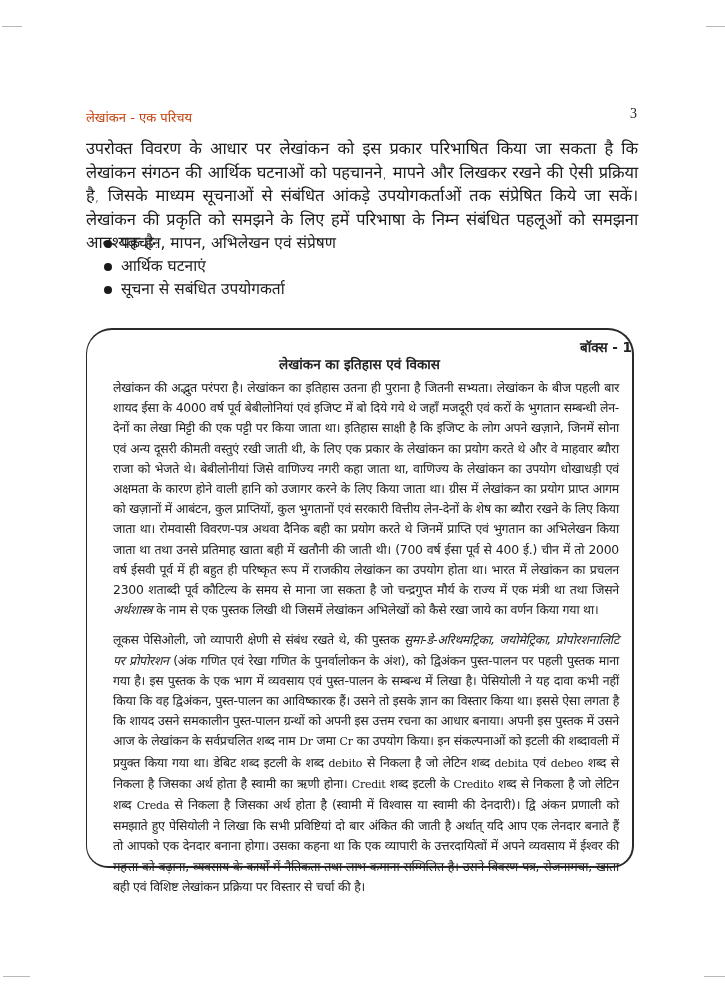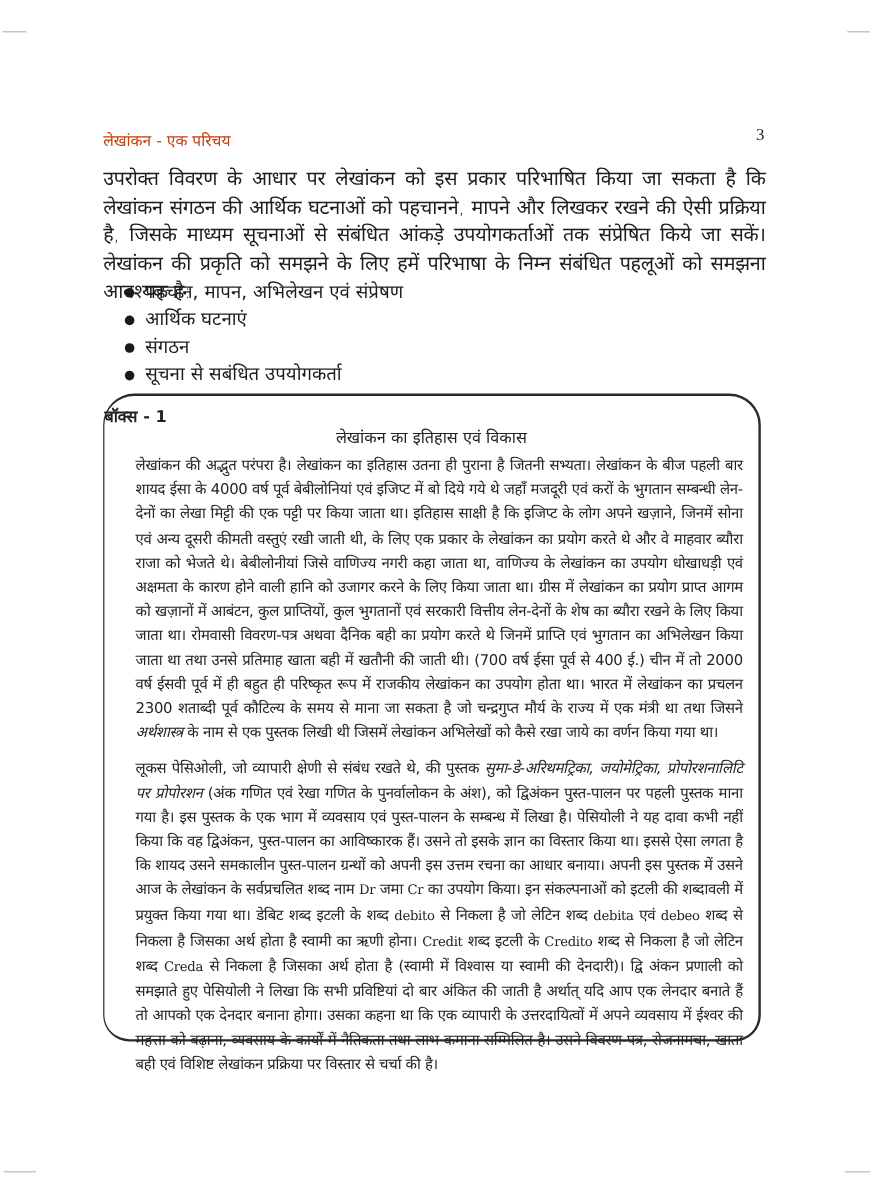--- a/index.html
+++ b/index.html
@@ -85,35 +85,35 @@
     border-left: 1.5px solid #2a2a2a;
     border-bottom: 2px solid #2a2a2a;
     border-radius: 26px 26px 22px 22px;
     box-sizing: border-box;
   }
   .box-label {
     position: absolute;
     top: 8px;
     left: 0;
     width: 100%;
-    text-align: left;
+    text-align: right;
     font-family: "DejaVu Sans", "Liberation Sans", sans-serif;
     font-size: 13.5px;
     font-weight: bold;
     color: #222;
   }
   .box-title {
     position: absolute;
     top: 25px;
     left: 0;
     width: 100%;
     text-align: center;
     font-family: "DejaVu Sans", "Liberation Sans", sans-serif;
     font-size: 13.5px;
-    font-weight: normal;
+    font-weight: bold;
     color: #222;
   }
   .box-body {
     position: absolute;
     top: 48px;
     left: 14px;
     width: 518px;
     font-family: "DejaVu Sans", "Liberation Sans", sans-serif;
     font-size: 12.4px;
     line-height: 20.2px;
@@ -141,21 +141,20 @@
 <div class="crop-mark" style="top:976px; left:704px; width:21px;"></div>
 
 <div class="running-head">लेखांकन - एक परिचय</div>
 <div class="page-number">3</div>
 
 <div class="intro">उपरोक्त विवरण के आधार पर लेखांकन को इस प्रकार परिभाषित किया जा सकता है कि लेखांकन संगठन की आर्थिक घटनाओं को पहचानने, मापने और लिखकर रखने की ऐसी प्रक्रिया है, जिसके माध्यम सूचनाओं से संबंधित आंकड़े उपयोगकर्ताओं तक संप्रेषित किये जा सकें। लेखांकन की प्रकृति को समझने के लिए हमें परिभाषा के निम्न संबंधित पहलूओं को समझना आवश्यक है:</div>
 
 <ul class="bullets">
   <li><span class="dot"></span><span>पहचान, मापन, अभिलेखन एवं संप्रेषण</span></li>
   <li><span class="dot"></span><span>आर्थिक घटनाएं</span></li>
-  <li><span class="dot"></span><span>संगठन</span></li>
   <li><span class="dot"></span><span>सूचना से सबंधित उपयोगकर्ता</span></li>
 </ul>
 
 <div class="box">
   <div class="box-label">बॉक्स - 1</div>
   <div class="box-title">लेखांकन का इतिहास एवं विकास</div>
   <div class="box-body">
     <p><span>लेखांकन की अद्भुत परंपरा है। लेखांकन का इतिहास उतना ही पुराना है जितनी सभ्यता। लेखांकन के बीज पहली बार शायद ईसा के 4000 वर्ष पूर्व बेबीलोनियां एवं इजिप्ट में बो दिये गये थे जहाँ मजदूरी एवं करों के भुगतान सम्बन्धी लेन-देनों का लेखा मिट्टी की एक पट्टी पर किया जाता था। इतिहास साक्षी है कि इजिप्ट के लोग अपने खज़ाने, जिनमें सोना एवं अन्य दूसरी कीमती वस्तुएं रखी जाती थी, के लिए एक प्रकार के लेखांकन का प्रयोग करते थे और वे माहवार ब्यौरा राजा को भेजते थे। बेबीलोनीयां जिसे वाणिज्य नगरी कहा जाता था, वाणिज्य के लेखांकन का उपयोग धोखाधड़ी एवं अक्षमता के कारण होने वाली हानि को उजागर करने के लिए किया जाता था। ग्रीस में लेखांकन का प्रयोग प्राप्त आगम को खज़ानों में आबंटन, कुल प्राप्तियों, कुल भुगतानों एवं सरकारी वित्तीय लेन-देनों के शेष का ब्यौरा रखने के लिए किया जाता था। रोमवासी विवरण-पत्र अथवा दैनिक बही का प्रयोग करते थे जिनमें प्राप्ति एवं भुगतान का अभिलेखन किया जाता था तथा उनसे प्रतिमाह खाता बही में खतौनी की जाती थी। (700 वर्ष ईसा पूर्व से 400 ई.) चीन में तो 2000 वर्ष ईसवी पूर्व में ही बहुत ही परिष्कृत रूप में राजकीय लेखांकन का उपयोग होता था। भारत में लेखांकन का प्रचलन 2300 शताब्दी पूर्व कौटिल्य के समय से माना जा सकता है जो चन्द्रगुप्त मौर्य के राज्य में एक मंत्री था तथा जिसने </span><em>अर्थशास्त्र</em><span> के नाम से एक पुस्तक लिखी थी जिसमें लेखांकन अभिलेखों को कैसे रखा जाये का वर्णन किया गया था।</span></p>
     <p><span>लूकस पेसिओली, जो व्यापारी क्षेणी से संबंध रखते थे, की पुस्तक </span><em>सुमा-डे-अरिथमट्रिका, जयोमेट्रिका, प्रोपोरशनालिटि पर प्रोपोरशन</em><span> (अंक गणित एवं रेखा गणित के पुनर्वालोकन के अंश), को द्विअंकन पुस्त-पालन पर पहली पुस्तक माना गया है। इस पुस्तक के एक भाग में व्यवसाय एवं पुस्त-पालन के सम्बन्ध में लिखा है। पेसियोली ने यह दावा कभी नहीं किया कि वह द्विअंकन, पुस्त-पालन का आविष्कारक हैं। उसने तो इसके ज्ञान का विस्तार किया था। इससे ऐसा लगता है कि शायद उसने समकालीन पुस्त-पालन ग्रन्थों को अपनी इस उत्तम रचना का आधार बनाया। अपनी इस पुस्तक में उसने आज के लेखांकन के सर्वप्रचलित शब्द नाम </span><span class="latin">Dr</span><span> जमा </span><span class="latin">Cr</span><span> का उपयोग किया। इन संकल्पनाओं को इटली की शब्दावली में प्रयुक्त किया गया था। डेबिट शब्द इटली के शब्द </span><span class="latin">debito</span><span> से निकला है जो लेटिन शब्द </span><span class="latin">debita</span><span> एवं </span><span class="latin">debeo</span><span> शब्द से निकला है जिसका अर्थ होता है स्वामी का ऋणी होना। </span><span class="latin">Credit</span><span> शब्द इटली के </span><span class="latin">Credito</span><span> शब्द से निकला है जो लेटिन शब्द </span><span class="latin">Creda</span><span> से निकला है जिसका अर्थ होता है (स्वामी में विश्वास या स्वामी की देनदारी)। द्वि अंकन प्रणाली को समझाते हुए पेसियोली ने लिखा कि सभी प्रविष्टियां दो बार अंकित की जाती है अर्थात् यदि आप एक लेनदार बनाते हैं तो आपको एक देनदार बनाना होगा। उसका कहना था कि एक व्यापारी के उत्तरदायित्वों में अपने व्यवसाय में ईश्वर की महत्ता को बढ़ाना, व्यवसाय के कार्यों में नैतिकता तथा लाभ कमाना सम्मिलित है। उसने विवरण-पत्र, रोजनामचा, खाता बही एवं विशिष्ट लेखांकन प्रक्रिया पर विस्तार से चर्चा की है।</span></p>
   </div>

